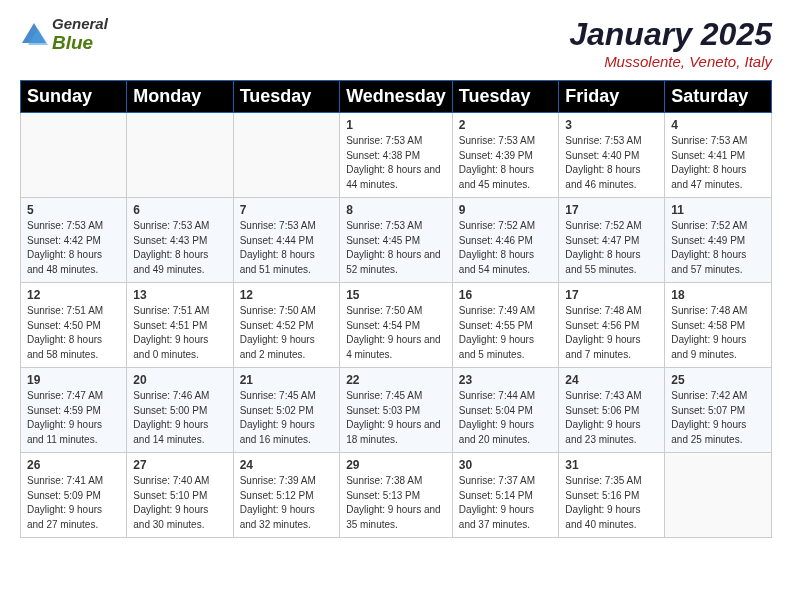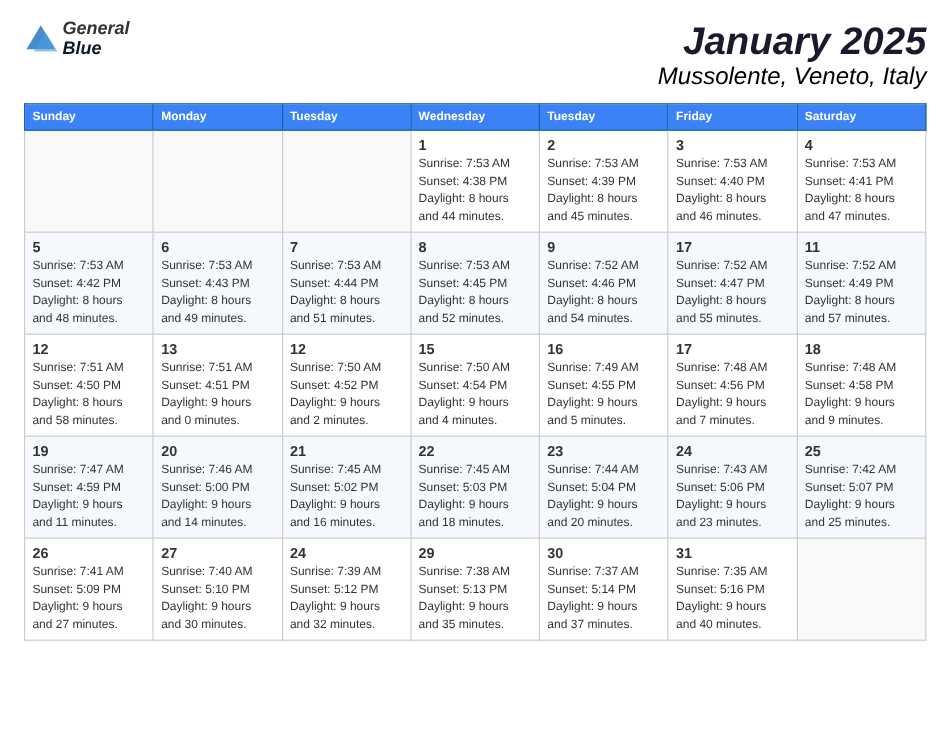--- a/index.html
+++ b/index.html
@@ -29,53 +29,53 @@
       display: flex;
       flex-direction: column;
       line-height: 1.1;
     }
     .logo-general {
       font-size: 15px;
       font-weight: bold;
       color: #333;
     }
     .logo-blue {
-      font-size: 15px;
+      font-size: 19px;
       font-weight: bold;
-      color: #0f172a;
+      color: #4d7c0f;
     }
     .logo-icon {
       width: 28px;
       height: 28px;
       margin-right: 4px;
     }
     .title-area {
       text-align: right;
     }
     .month-title {
       font-size: 32px;
       font-weight: bold;
       color: #1a1a2e;
     }
     .subtitle {
-      font-size: 20px;
-      color: #000000;
+      font-size: 15px;
+      color: #b91c1c;
       text-align: right;
     }
     .calendar {
       width: 100%;
       border-collapse: collapse;
       border: 1px solid #ccc;
     }
     .calendar th {
-      background-color: #3b82f6;
+      background-color: #000000;
       color: white;
       text-align: left;
       padding: 5px 6px;
-      font-size: 10px;
+      font-size: 18px;
       border: 1px solid #1a60a8;
     }
     .calendar td {
       vertical-align: top;
       padding: 5px 6px;
       border: 1px solid #ccc;
       font-size: 10.5px;
       color: #333;
       width: calc(100% / 7);
       min-height: 70px;

